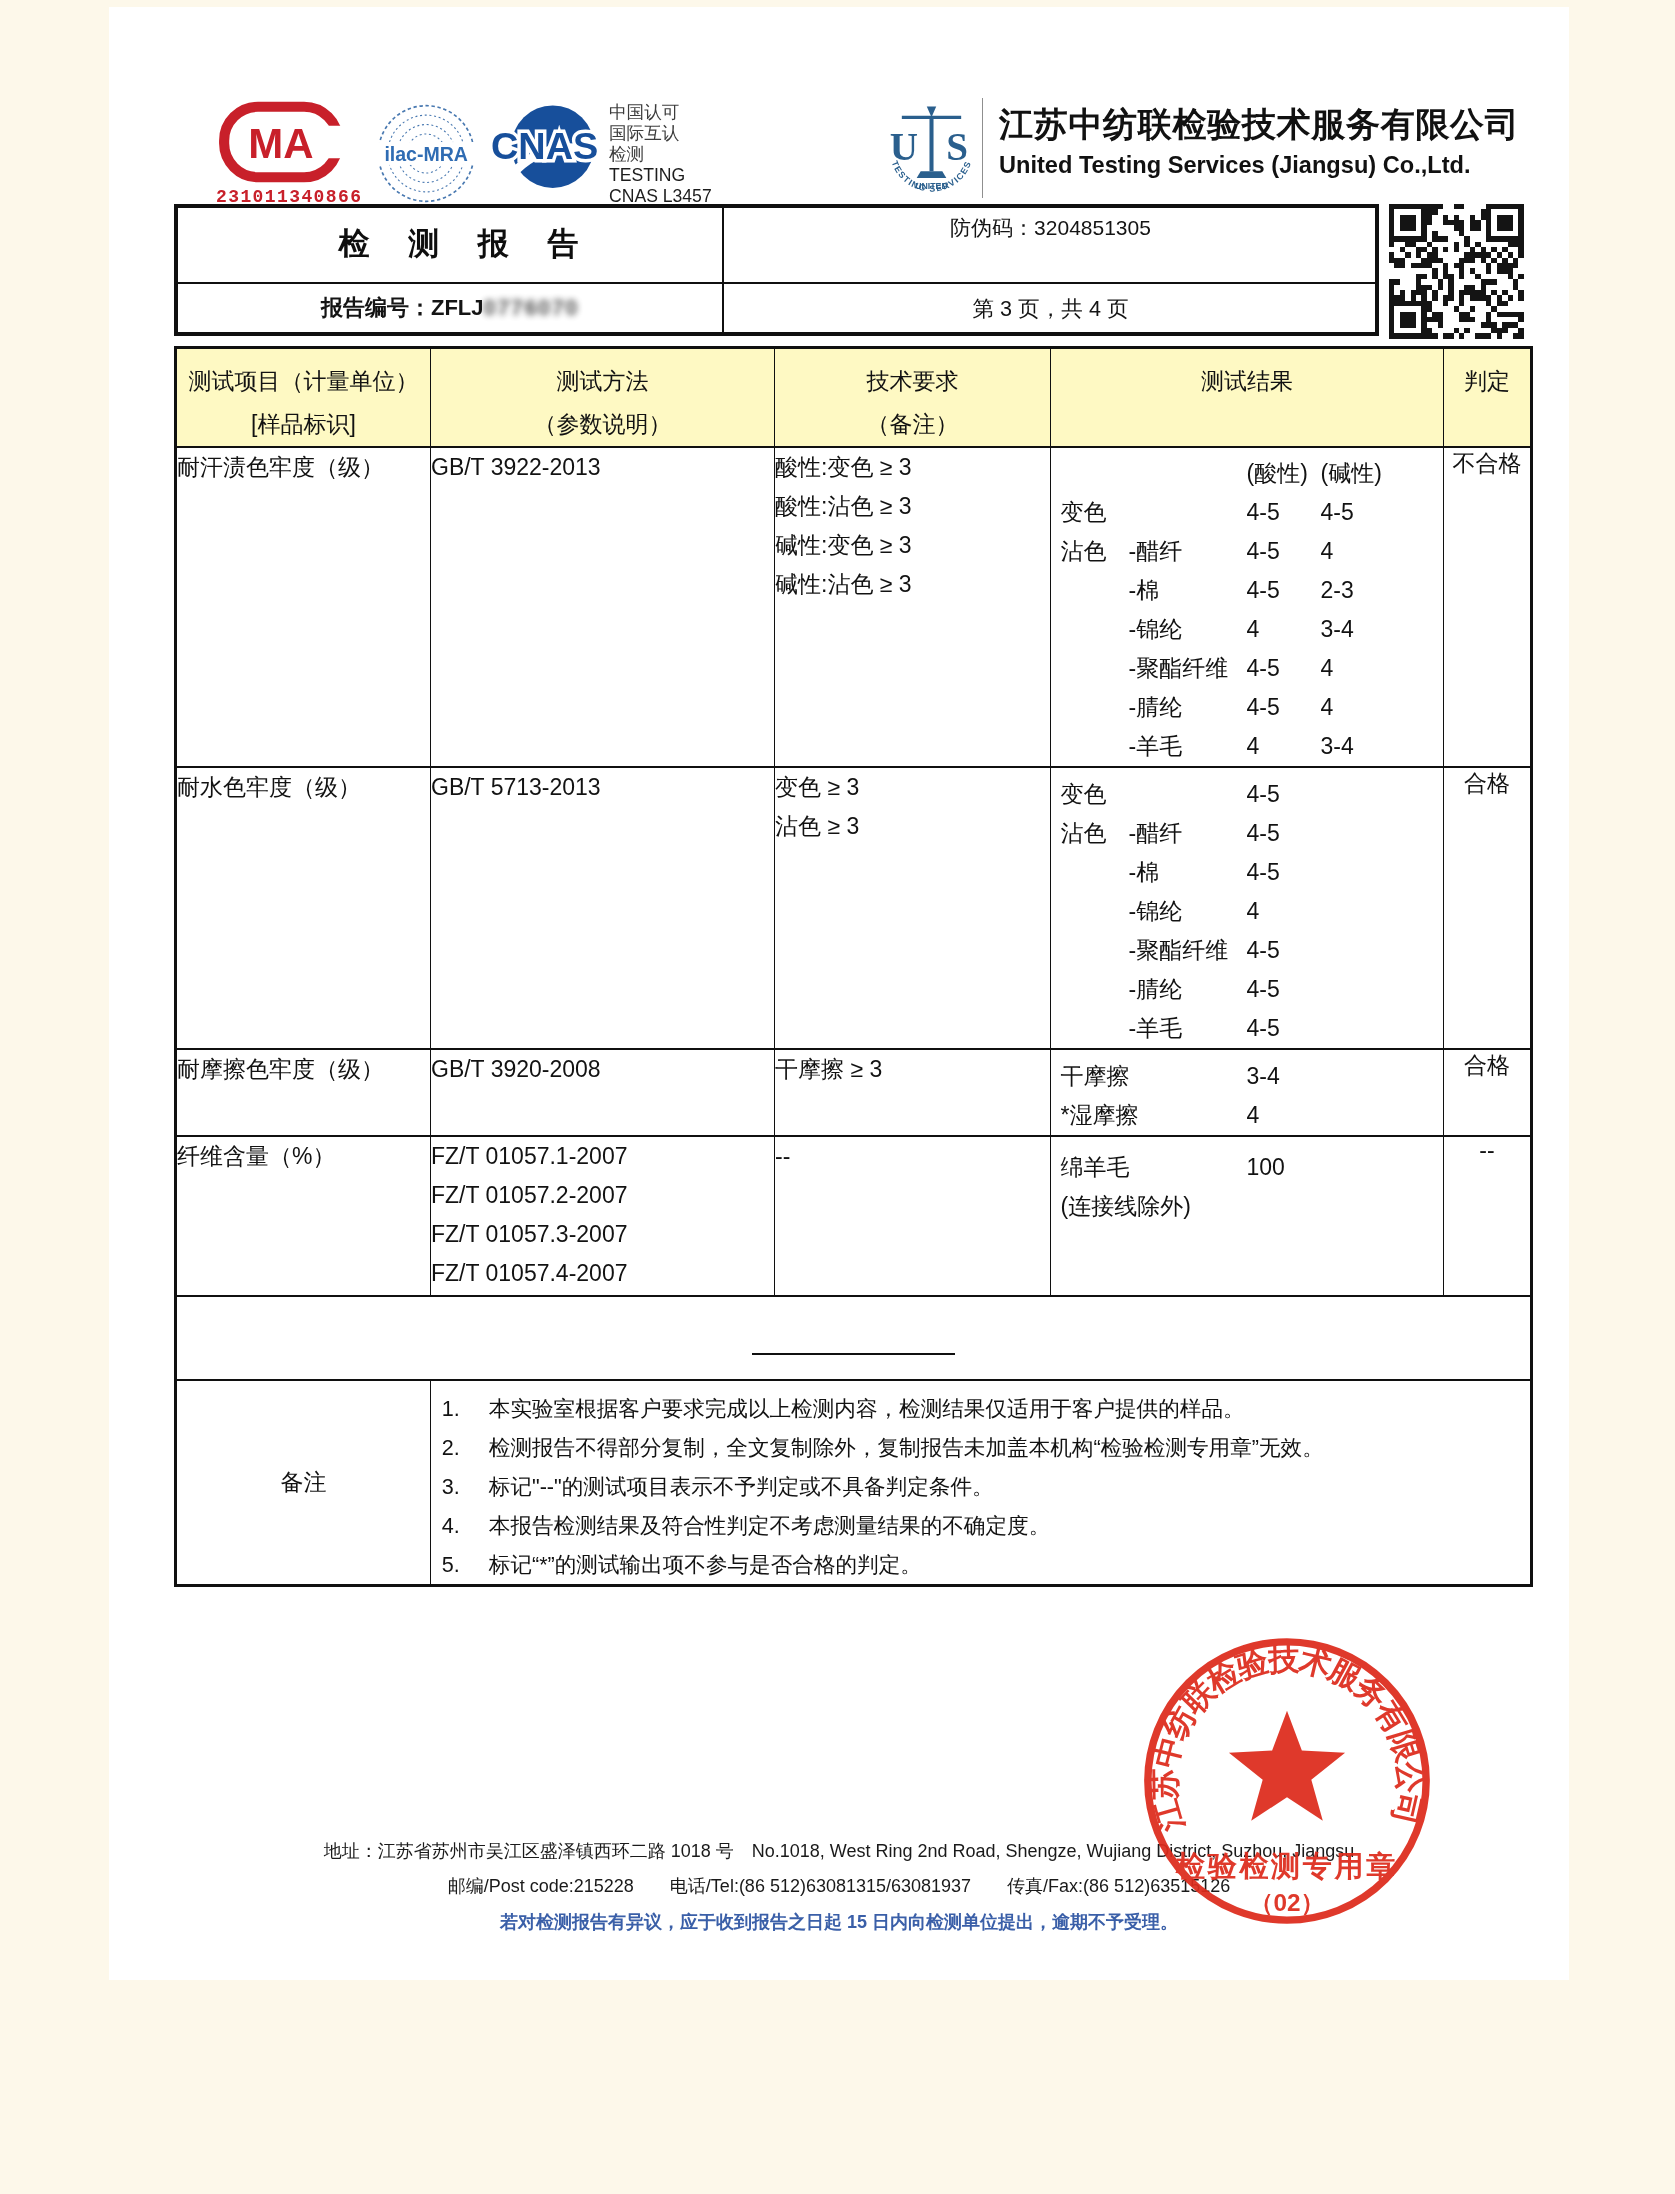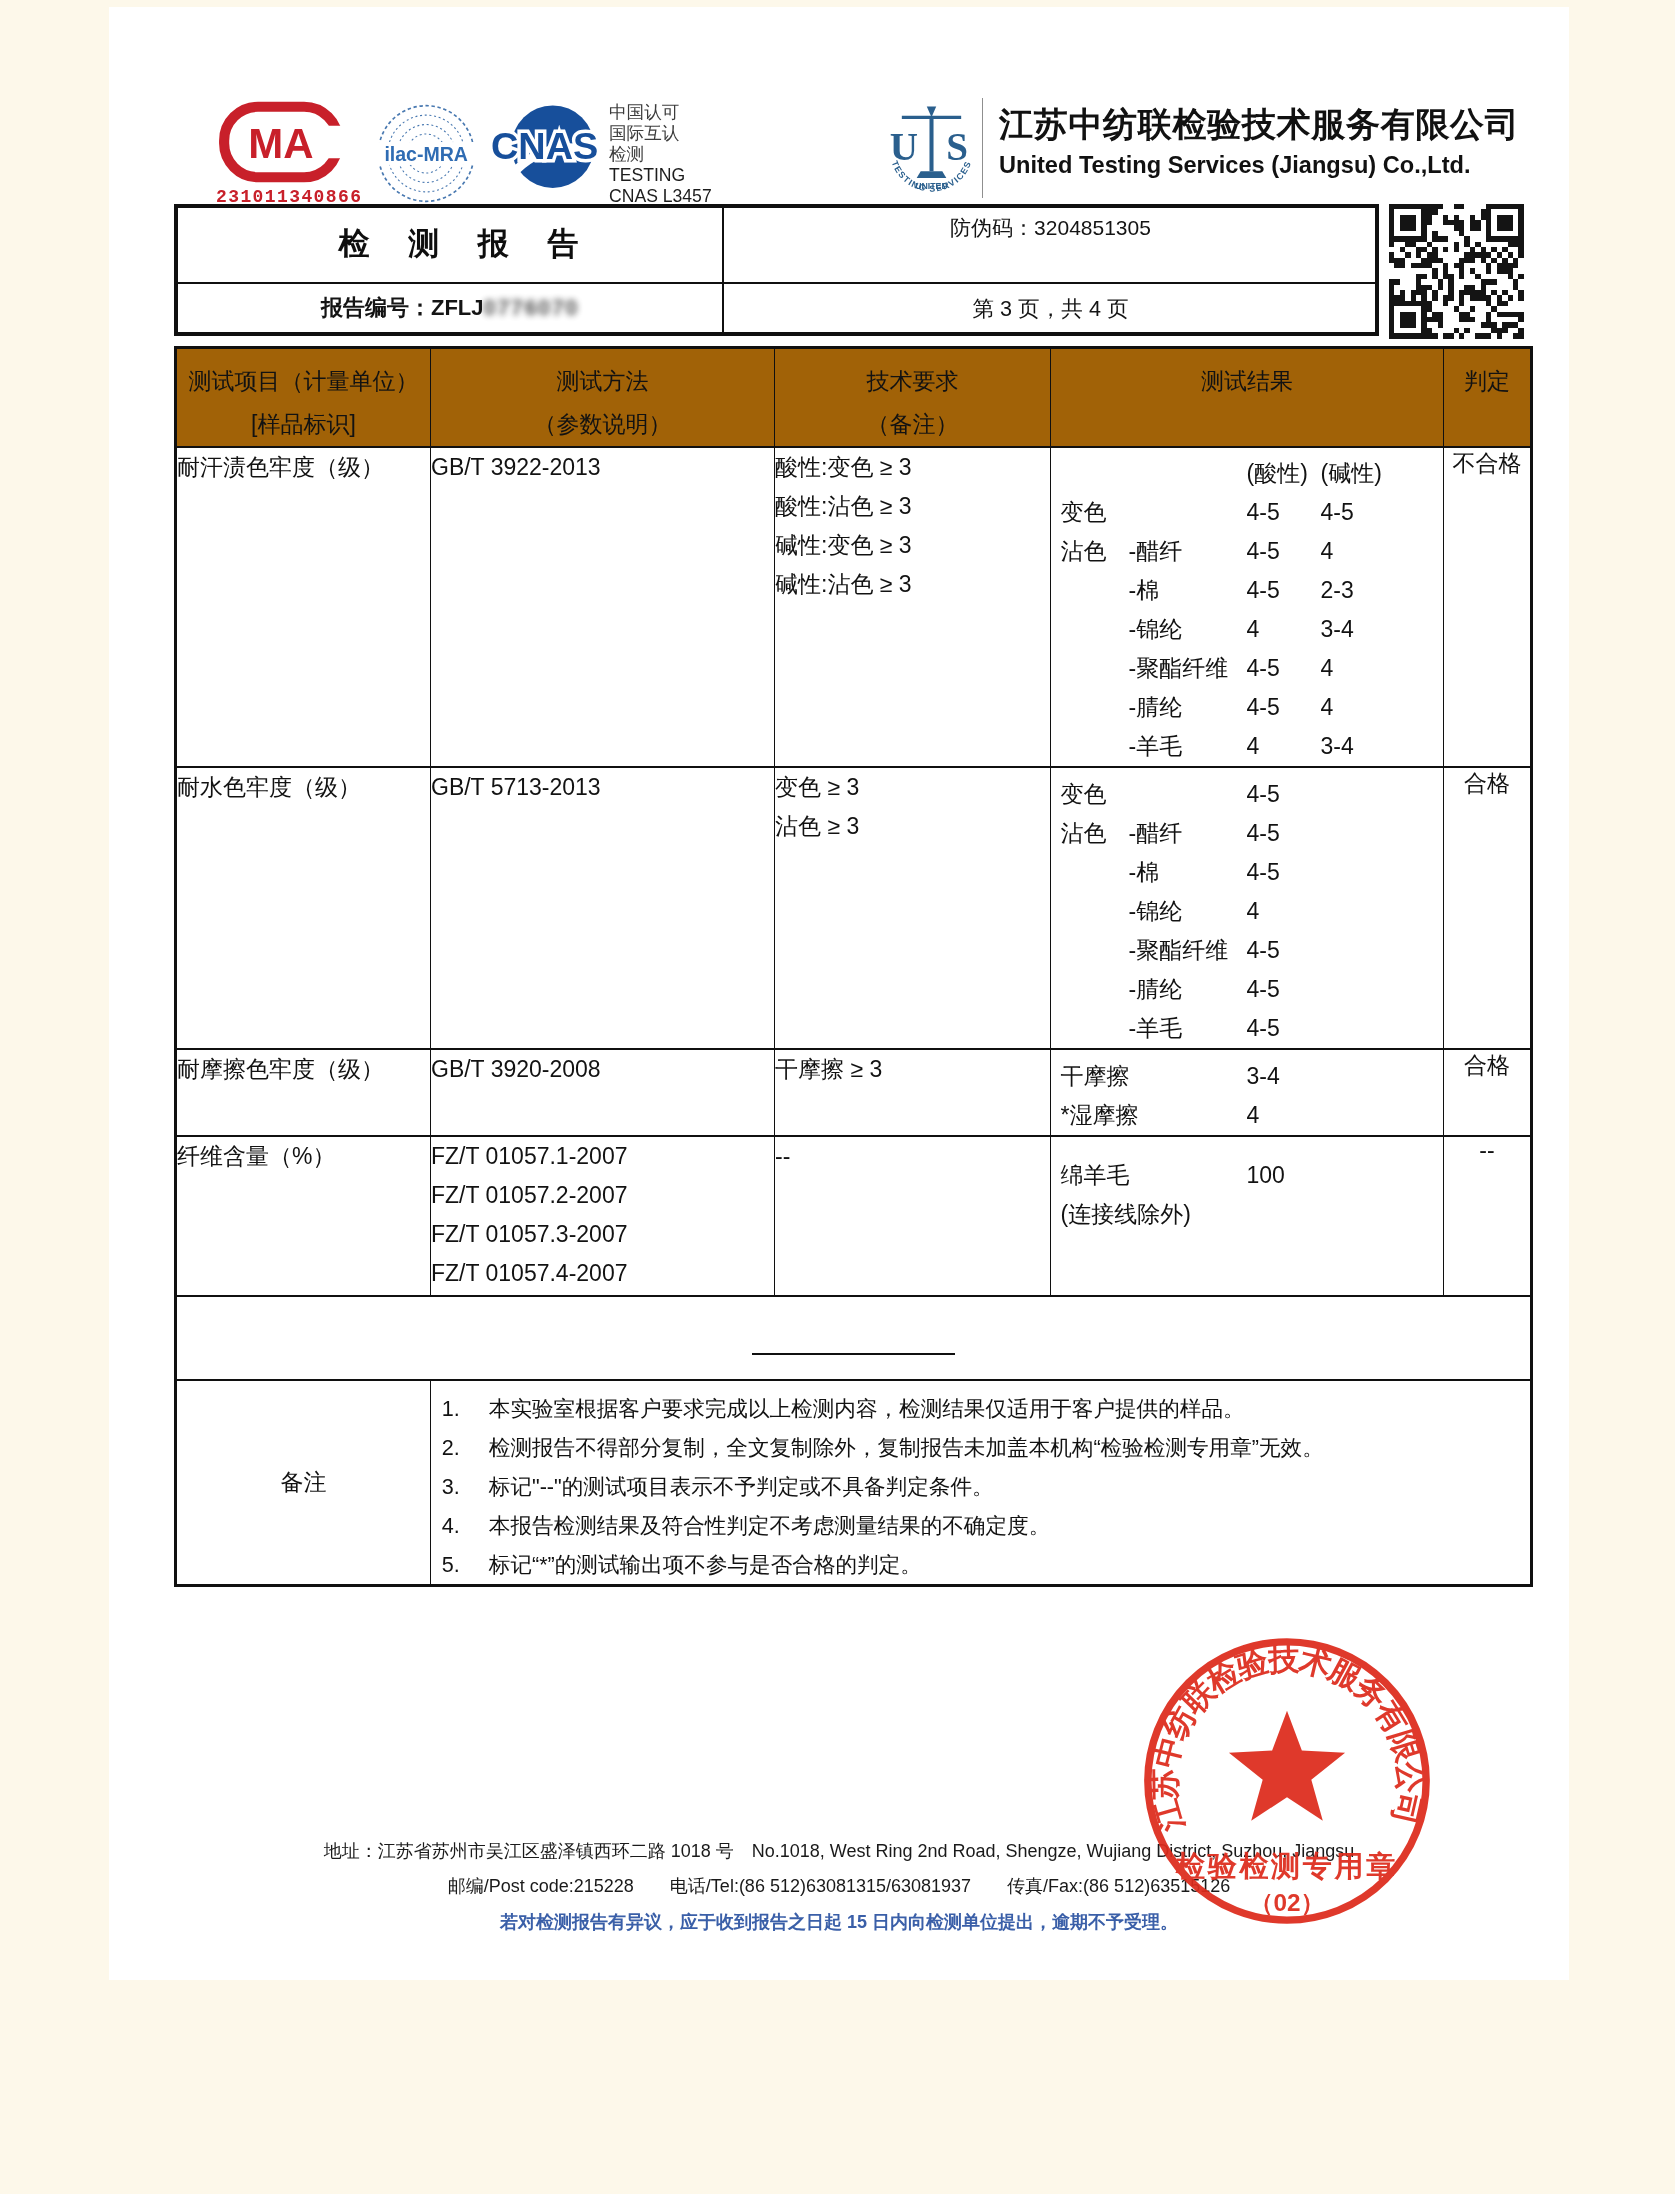--- a/index.html
+++ b/index.html
@@ -39,21 +39,21 @@
 
   
   #qr{position:absolute;left:1280px;top:197px;display:grid;grid-template-columns:repeat(25,5.4px);grid-auto-rows:5.4px;}
   #qr div{background:#fff;}
   #qr div.on{background:#141414;}
 
   
   .rpt{position:absolute;left:65px;top:339px;width:1356px;border-collapse:collapse;table-layout:fixed;
        border:3.4px solid #101010;font-size:23px;color:#121212;}
   .rpt th,.rpt td{border:1.4px solid #101010;vertical-align:top;padding:0;font-weight:normal;}
-  .rpt thead th{background:#a16207;border-bottom:2.7px solid #101010;text-align:center;padding-top:10.8px;line-height:43px;font-size:23px;}
+  .rpt thead th{background:#fef9c3;border-bottom:2.7px solid #101010;text-align:center;padding-top:10.8px;line-height:43px;font-size:23px;}
   .rpt tbody td{border-top:2.7px solid #101010;}
   .cpad{padding:6.8px 6.8px 0 8px;line-height:39px;font-weight:500;}
   .ccenter{text-align:center;padding-top:8px;font-weight:500;}
   .rline{display:flex;line-height:39px;padding-left:9.5px;font-weight:500;}
   .rl1{width:68px;flex:0 0 auto;}
   .rl2{width:118px;flex:0 0 auto;}
   .rwide{width:186px;flex:0 0 auto;}
   .rv1{width:74px;flex:0 0 auto;}
   .rv2{flex:1;}
   .sep-cell{text-align:center;vertical-align:middle !important;}
@@ -960,21 +960,21 @@
           <td class="cpad">纤维含量（%）</td>
           <td class="cpad">
             <div>FZ/T 01057.1-2007</div>
             <div>FZ/T 01057.2-2007</div>
             <div>FZ/T 01057.3-2007</div>
             <div>FZ/T 01057.4-2007</div>
           </td>
           <td class="cpad">
             <div>--</div>
           </td>
-          <td style="padding-top: 19px;">
+          <td style="padding-top: 11px;">
             <div class="rline">
               <span class="rwide">绵羊毛</span>
               <span class="rv1">100</span>
               <span class="rv2"></span>
             </div>
             <div class="rline">
               <span class="rwide">(连接线除外)</span>
               <span class="rv1"></span>
               <span class="rv2"></span>
             </div>

